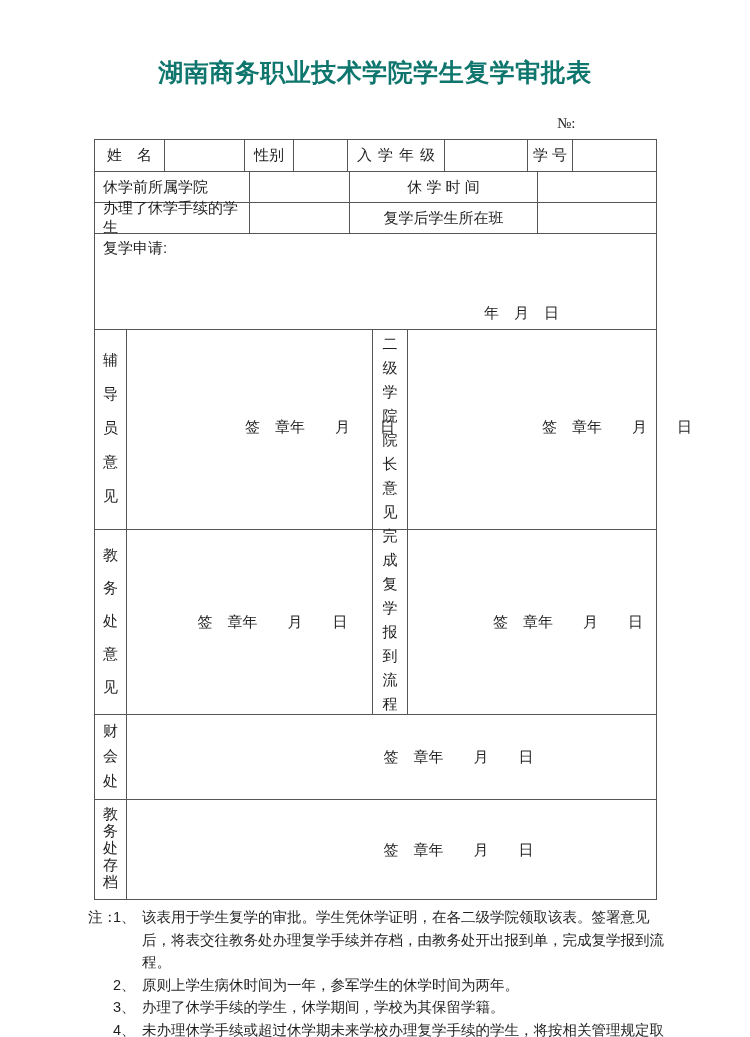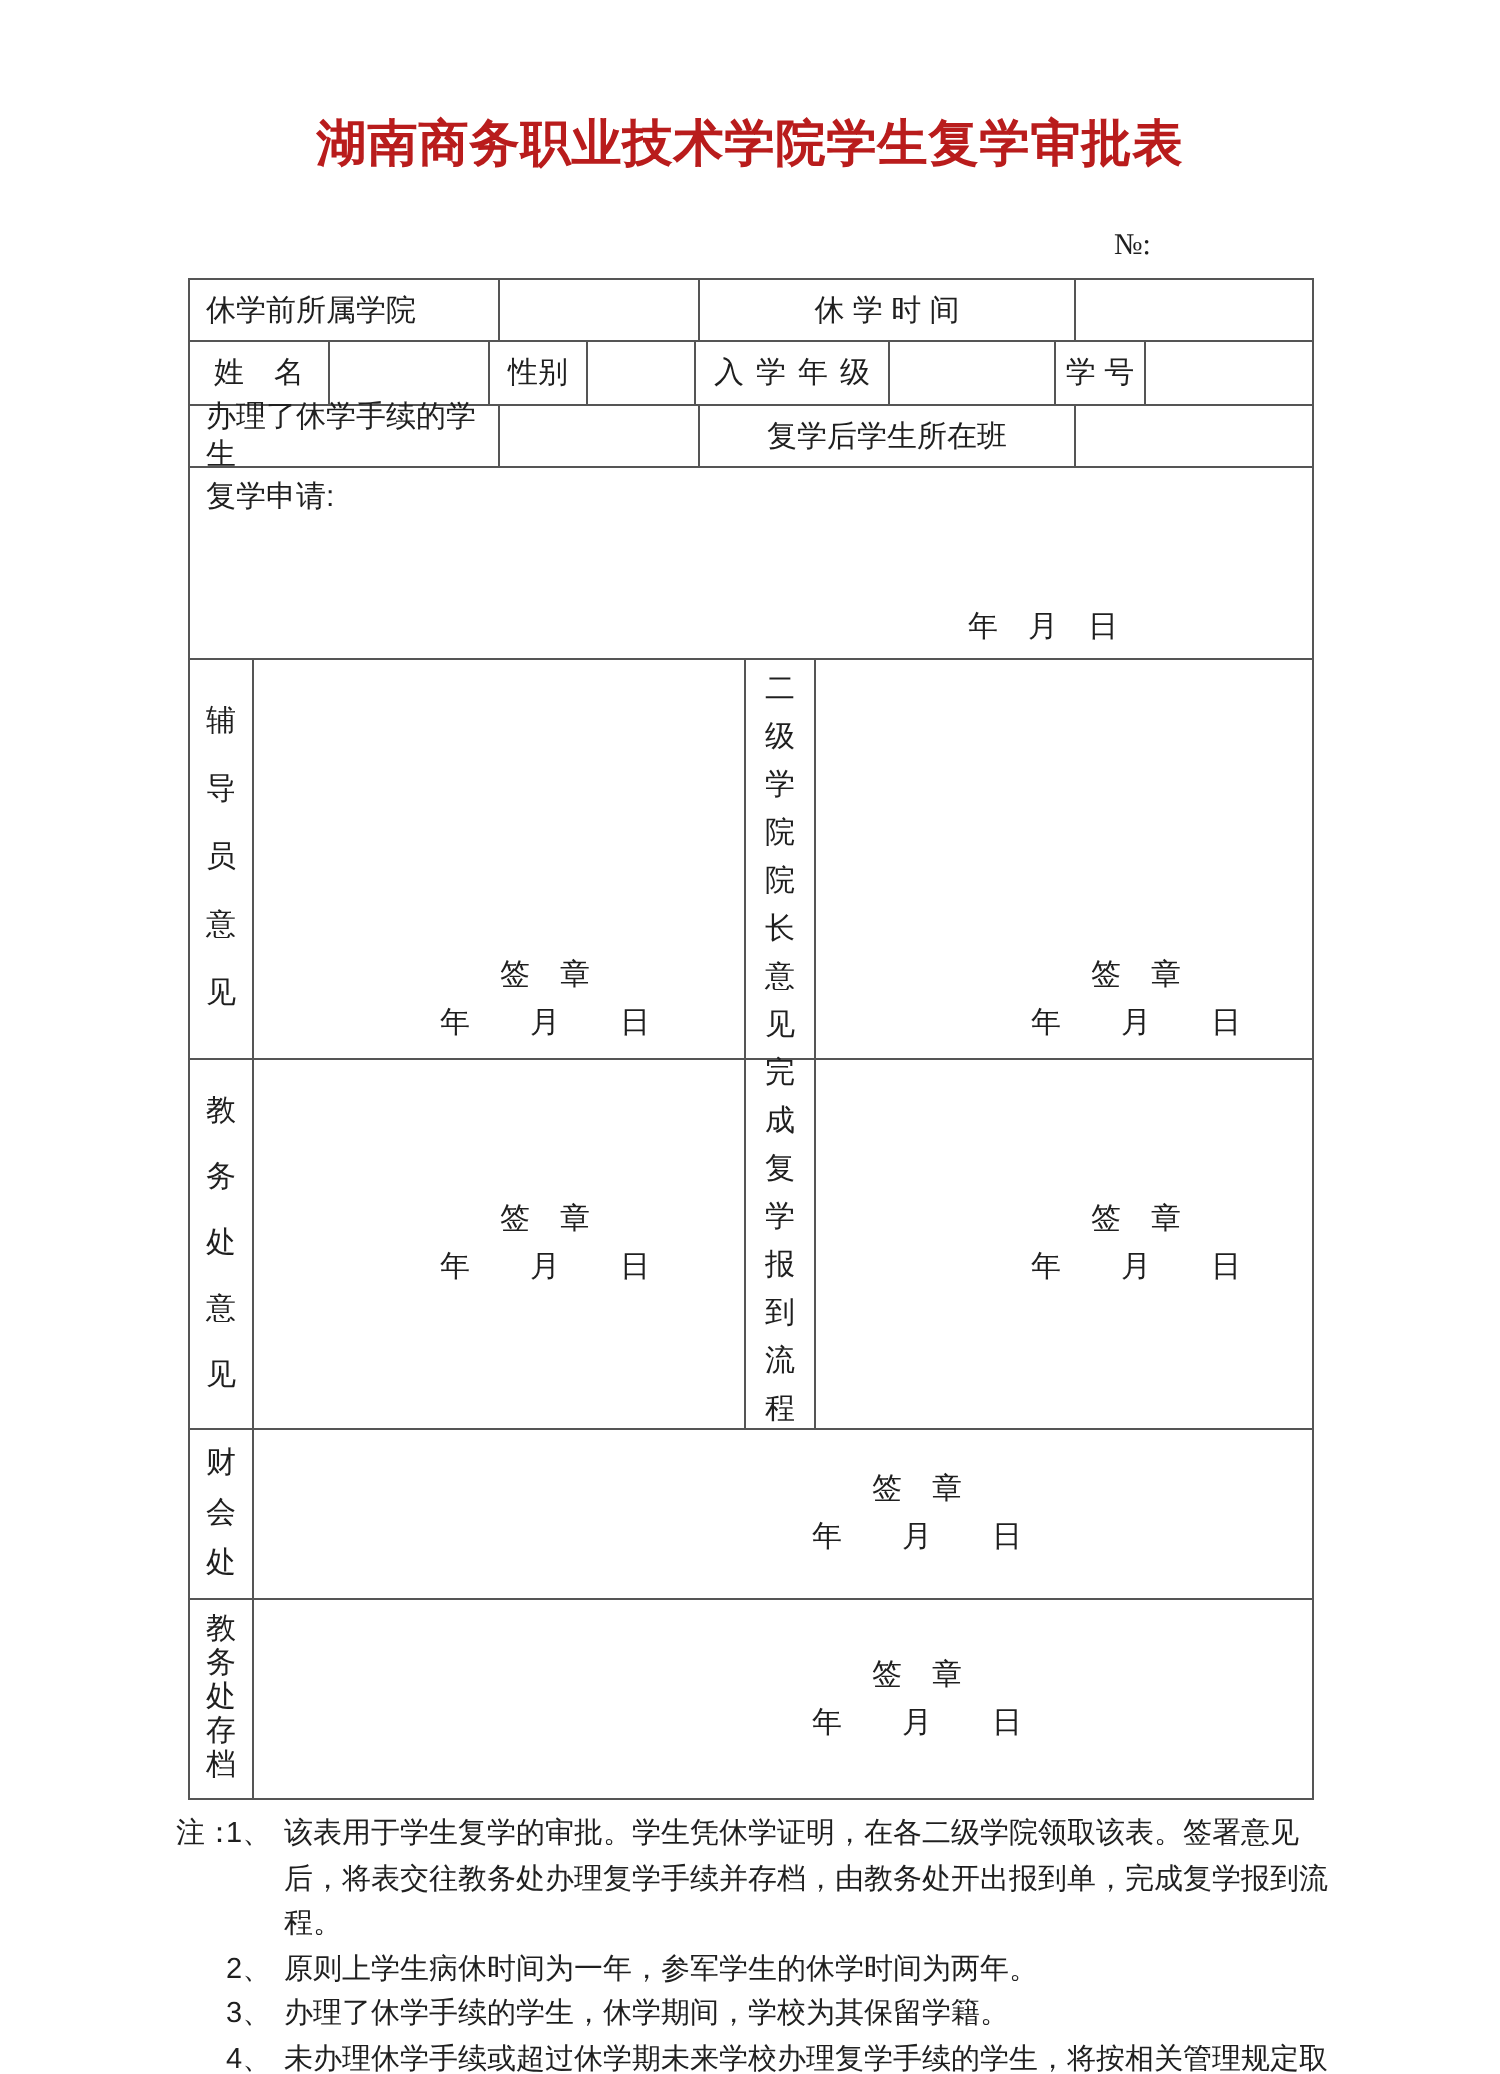--- a/index.html
+++ b/index.html
@@ -11,21 +11,21 @@
     overflow: hidden;
     position: relative;
   }
   .title {
     margin-top: 57px;
     text-align: center;
     font-size: 25px;
     font-weight: bold;
     letter-spacing: 0.5px;
     line-height: 31px;
-    color: #b91c1c;
+    color: #0f766e;
   }
   .no-line {
     margin-top: 27px;
     height: 20px;
     padding-left: 557px;
     font-size: 15px;
     font-family: "Liberation Serif", "DejaVu Serif", serif;
   }
   
   .tbl {
@@ -59,21 +59,21 @@
     white-space: normal;
     font-family: Liberation Mono, monospace;
   }
   .lh34 { line-height: 34px; }
   .lh33 { line-height: 33px; text-align: center; }
   .lh25 { line-height: 25px; }
   .lh24 { line-height: 24px; }
   .lh17 { line-height: 17px; }
   
   .content {
-    flex-direction: column;
+    flex-direction: row;
     justify-content: center;
   }
   .content.bottom { justify-content: flex-end; padding-bottom: 5px; }
   .sign {
     text-align: center;
     line-height: 24px;
     white-space: pre;
   }
   .off23 { transform: translateX(23px); }
   .off36 { transform: translateX(36px); }
@@ -101,40 +101,40 @@
   .note-num { display: inline-block; width: 29px; text-indent: 0; }
 </style>
 </head>
 <body>
 
 <div class="title">湖南商务职业技术学院学生复学审批表</div>
 
 <div class="no-line">№:</div>
 
 <div class="tbl">
-
-  <div class="row h31">
-    <div class="c left" style="width:155px">休学前所属学院</div>
-    <div class="c" style="width:100px"></div>
-    <div class="c" style="width:188px">休 学 时 间</div>
-    <div class="c grow"></div>
-  </div>
 
   <div class="row h32">
     <div class="c" style="width:70px">姓　名</div>
     <div class="c" style="width:80px"></div>
     <div class="c" style="width:49px">性别</div>
     <div class="c" style="width:54px"></div>
     <div class="c ls6" style="width:97px">入学年级</div>
     <div class="c" style="width:83px"></div>
     <div class="c" style="width:45px">学 号</div>
     <div class="c grow"></div>
   </div>
 
   <div class="row h31">
+    <div class="c left" style="width:155px">休学前所属学院</div>
+    <div class="c" style="width:100px"></div>
+    <div class="c" style="width:188px">休 学 时 间</div>
+    <div class="c grow"></div>
+  </div>
+
+  <div class="row h31">
     <div class="c left" style="width:155px">办理了休学手续的学生</div>
     <div class="c" style="width:100px"></div>
     <div class="c" style="width:188px">复学后学生所在班</div>
     <div class="c grow"></div>
   </div>
 
   <div class="row h96">
     <div class="c app grow">
       <div class="app-label">复学申请:</div>
       <div class="app-date">年　月　日</div>

